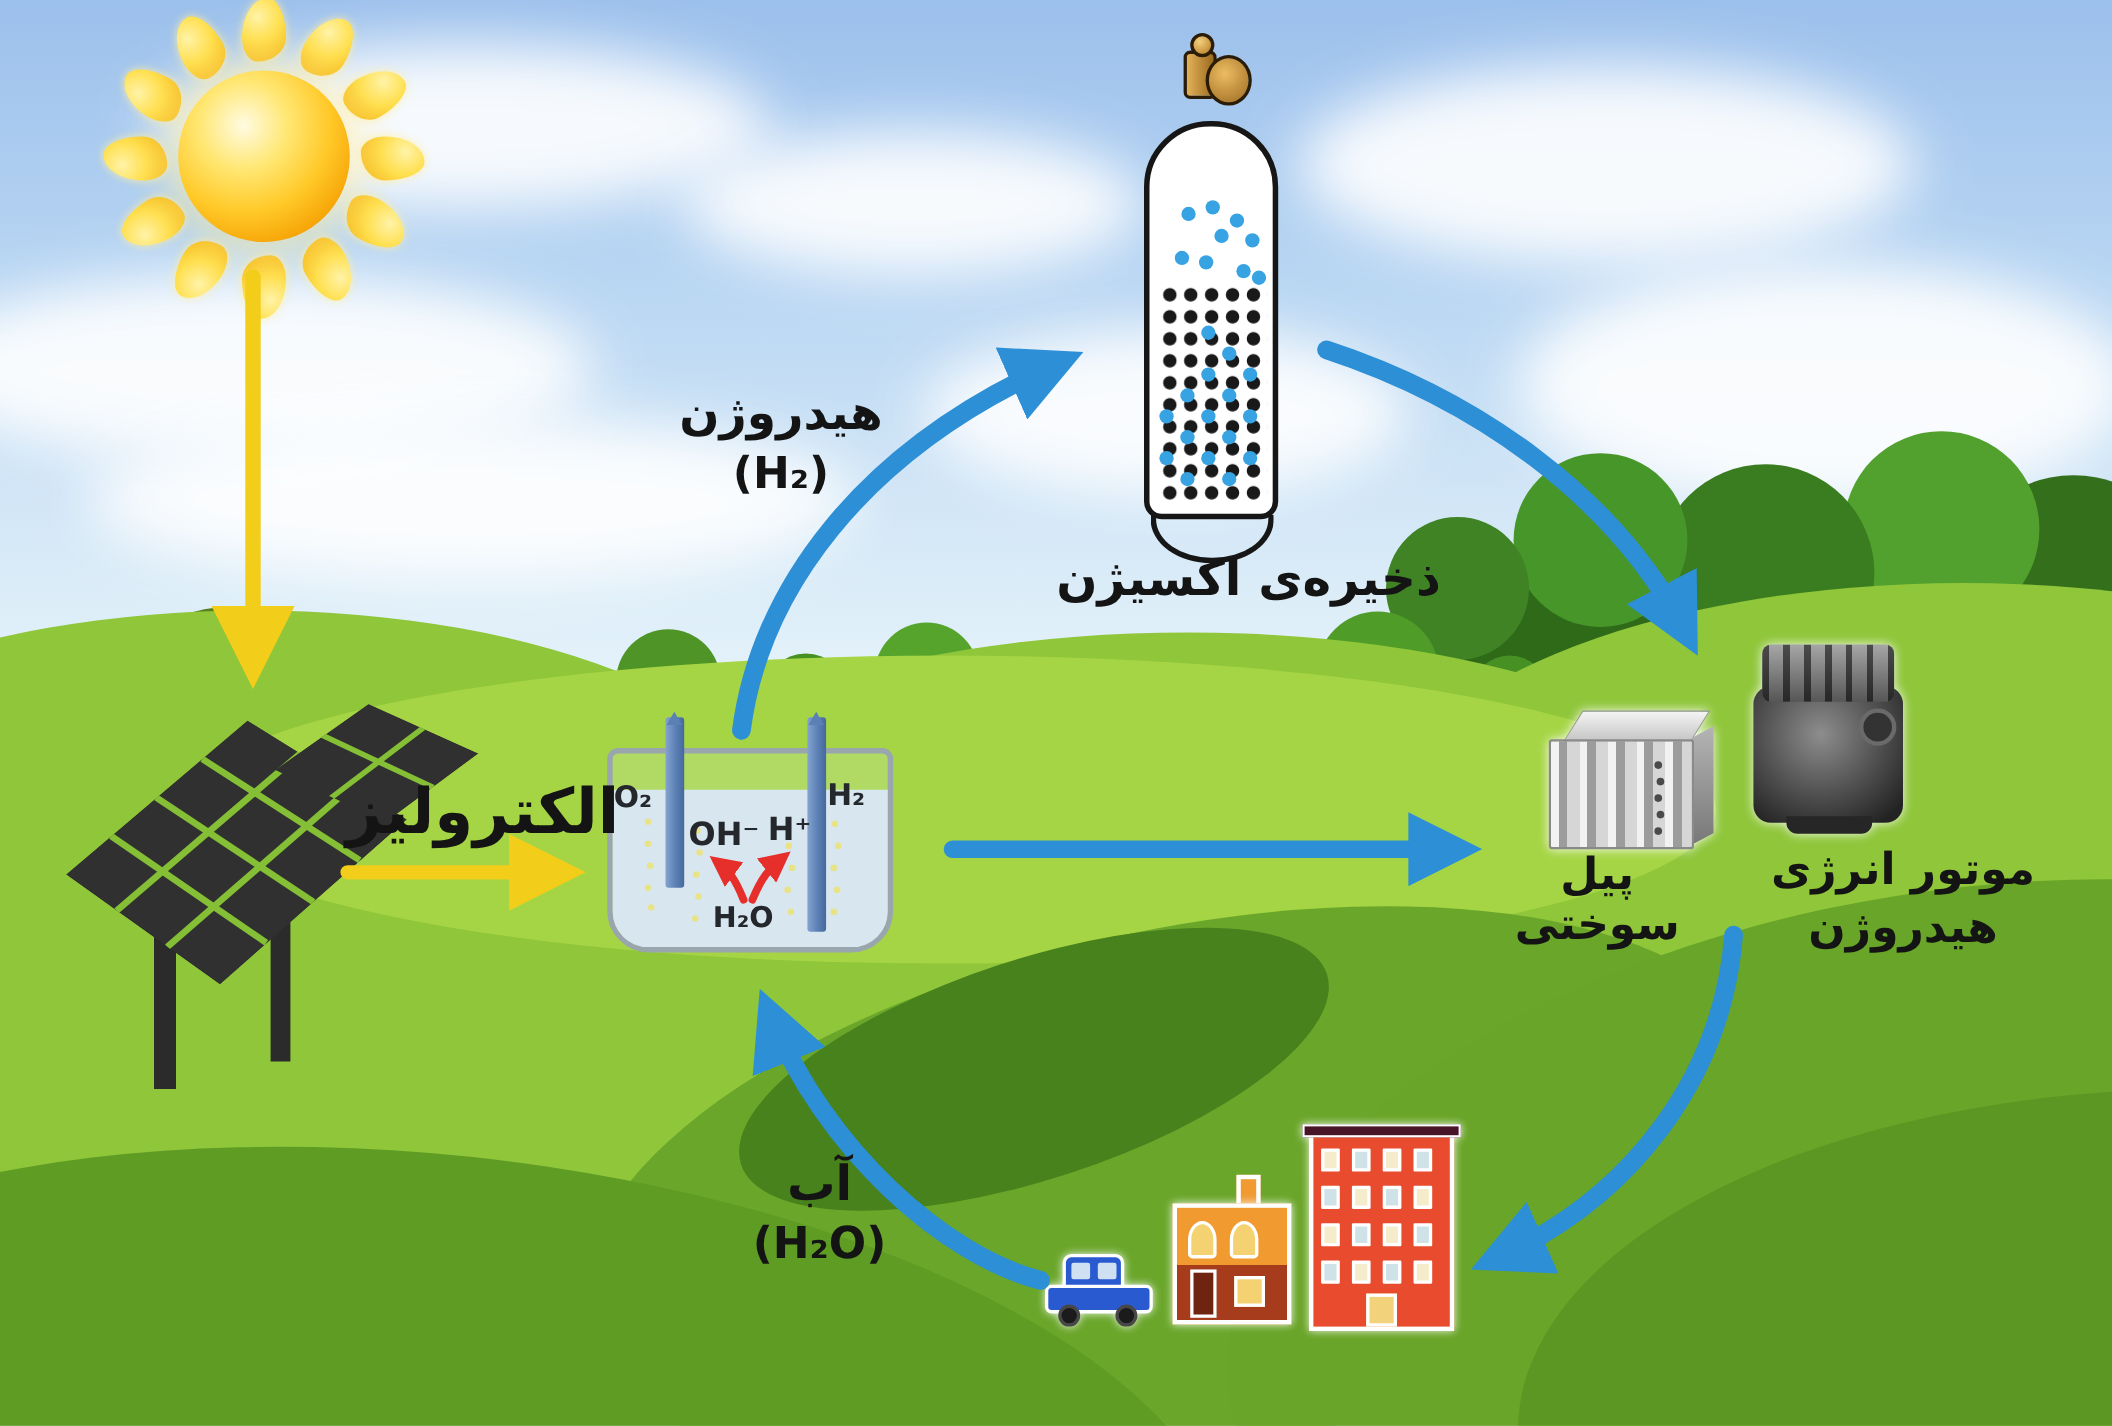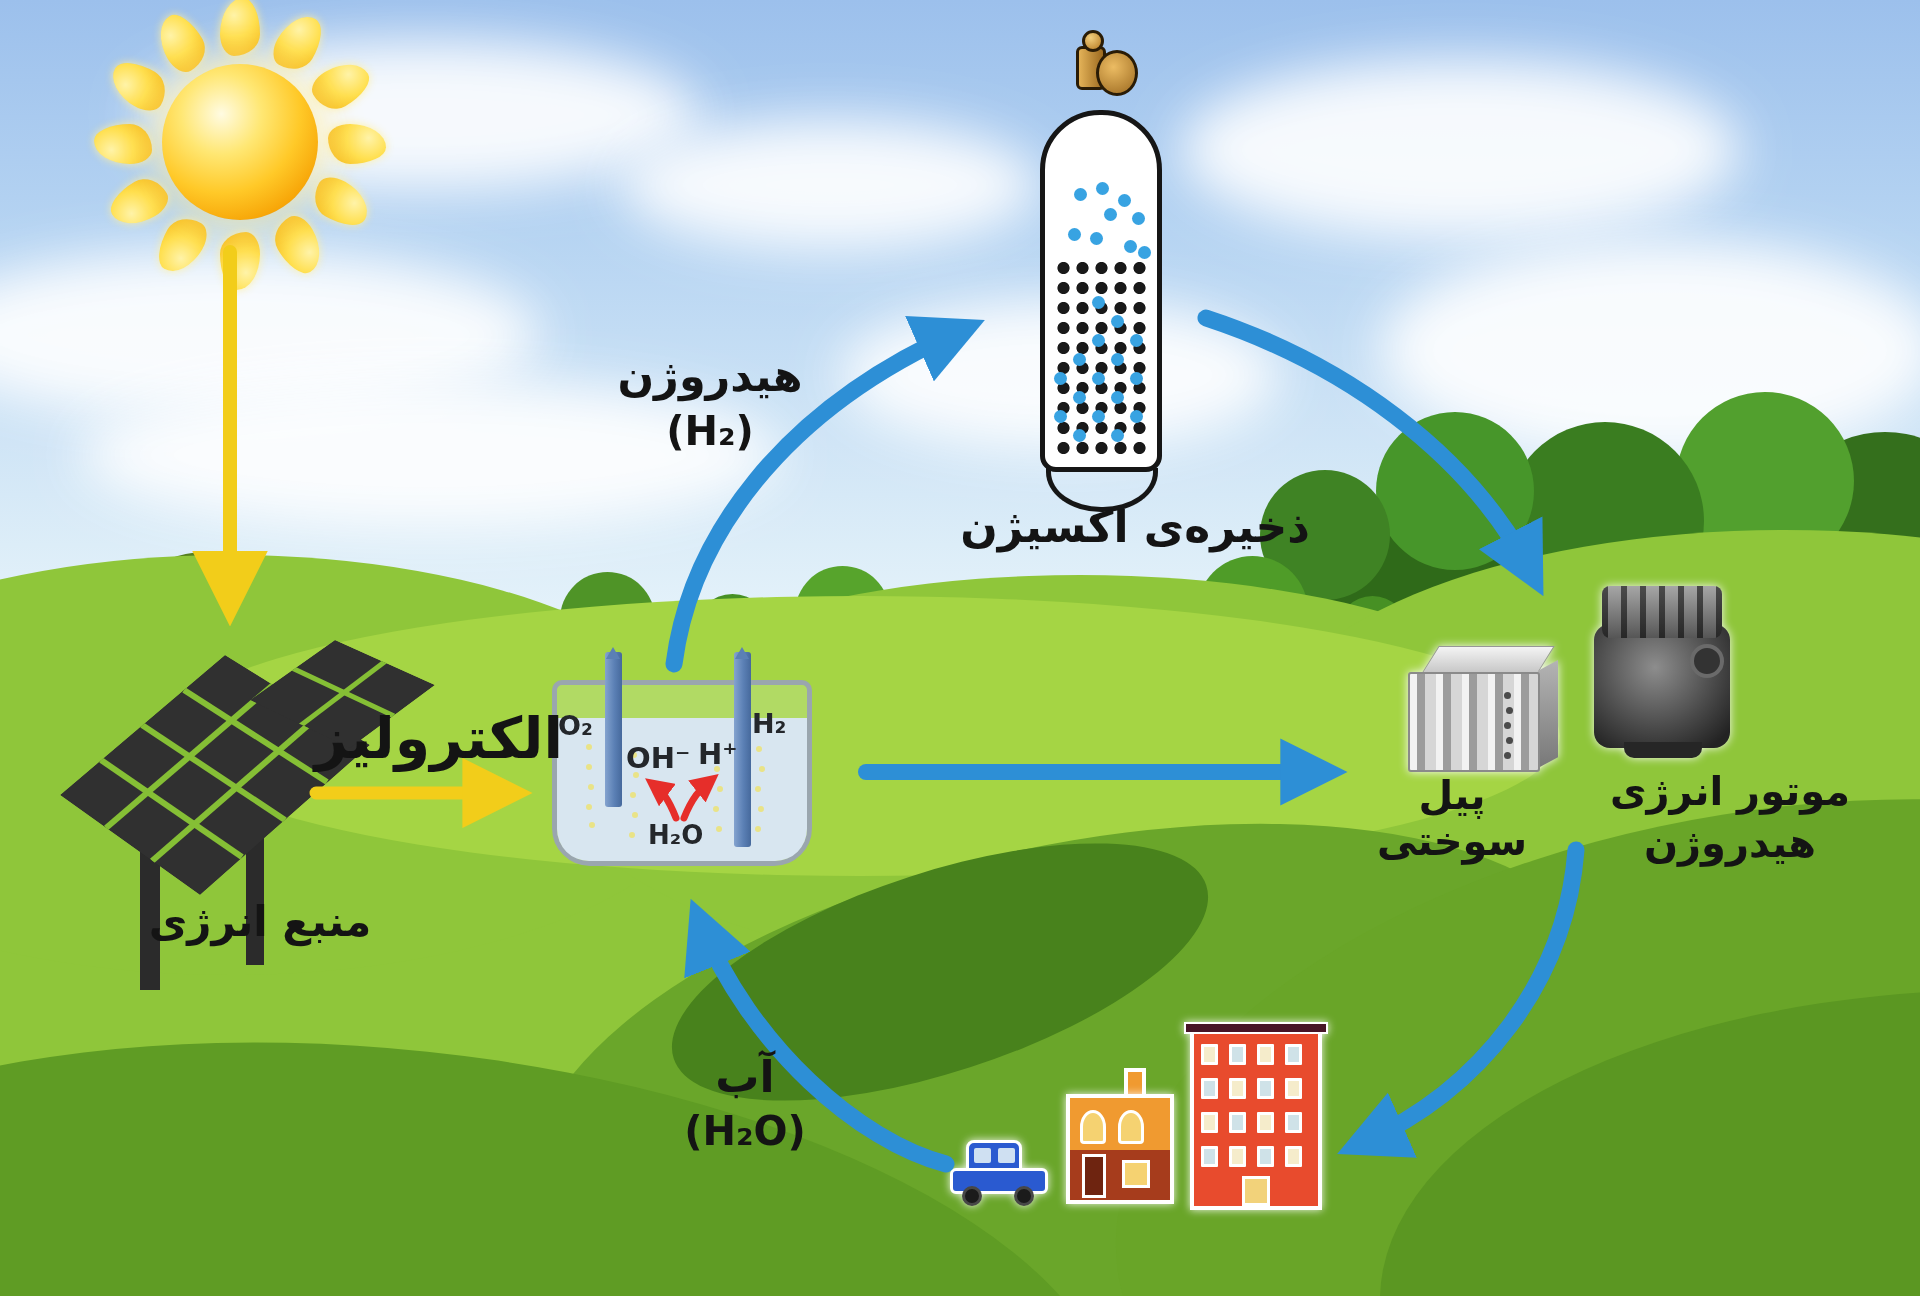--- a/index.html
+++ b/index.html
@@ -273,21 +273,20 @@
     <path d="M 674 664 C 690 540 780 410 962 330" stroke="#2d8fd6" stroke-width="17" fill="none" stroke-linecap="round" marker-end="url(#mb)"></path>
     <path d="M 1206 318 C 1340 362 1468 450 1532 574" stroke="#2d8fd6" stroke-width="17" fill="none" stroke-linecap="round" marker-end="url(#mb)"></path>
     <path d="M 866 772 L 1324 772" stroke="#2d8fd6" stroke-width="16" fill="none" stroke-linecap="round" marker-end="url(#mb)"></path>
     <path d="M 1576 850 C 1566 980 1482 1090 1360 1144" stroke="#2d8fd6" stroke-width="17" fill="none" stroke-linecap="round" marker-end="url(#mb)"></path>
     <path d="M 946 1164 C 860 1142 750 1046 700 922" stroke="#2d8fd6" stroke-width="17" fill="none" stroke-linecap="round" marker-end="url(#mb)"></path>
 
     <path d="M 676 818 C 668 798 662 791 654 785" stroke="#e62e2a" stroke-width="7" fill="none" stroke-linecap="round" marker-end="url(#mr)"></path>
     <path d="M 684 818 C 692 798 700 789 710 781" stroke="#e62e2a" stroke-width="7" fill="none" stroke-linecap="round" marker-end="url(#mr)"></path>
   </svg>
 
-  <div class="abs lbl rtl z30" style="left:120px;top:898px;width:280px;font-size:42px">منبع انرژی</div>
   <div class="abs lbl rtl z30" style="left:348px;top:706px;width:215px;font-size:57px">الکترولیز</div>
   <div class="abs lbl rtl z30" style="left:600px;top:352px;width:220px;font-size:43px">هیدروژن</div>
   <div class="abs lbl z30" style="left:600px;top:408px;width:220px;font-size:40px">(H₂)</div>
   <div class="abs lbl rtl z30" style="left:930px;top:502px;width:410px;font-size:44px">ذخیره‌ی اکسیژن</div>
   <div class="abs lbl rtl z30" style="left:1342px;top:772px;width:220px;font-size:40px">پیل سوختی</div>
   <div class="abs lbl rtl z30" style="left:1580px;top:768px;width:300px;font-size:40px">موتور انرژی</div>
   <div class="abs lbl rtl z30" style="left:1580px;top:820px;width:300px;font-size:40px">هیدروژن</div>
   <div class="abs lbl rtl z30" style="left:660px;top:1052px;width:170px;font-size:44px">آب</div>
   <div class="abs lbl z30" style="left:640px;top:1108px;width:210px;font-size:40px">(H₂O)</div>
 

